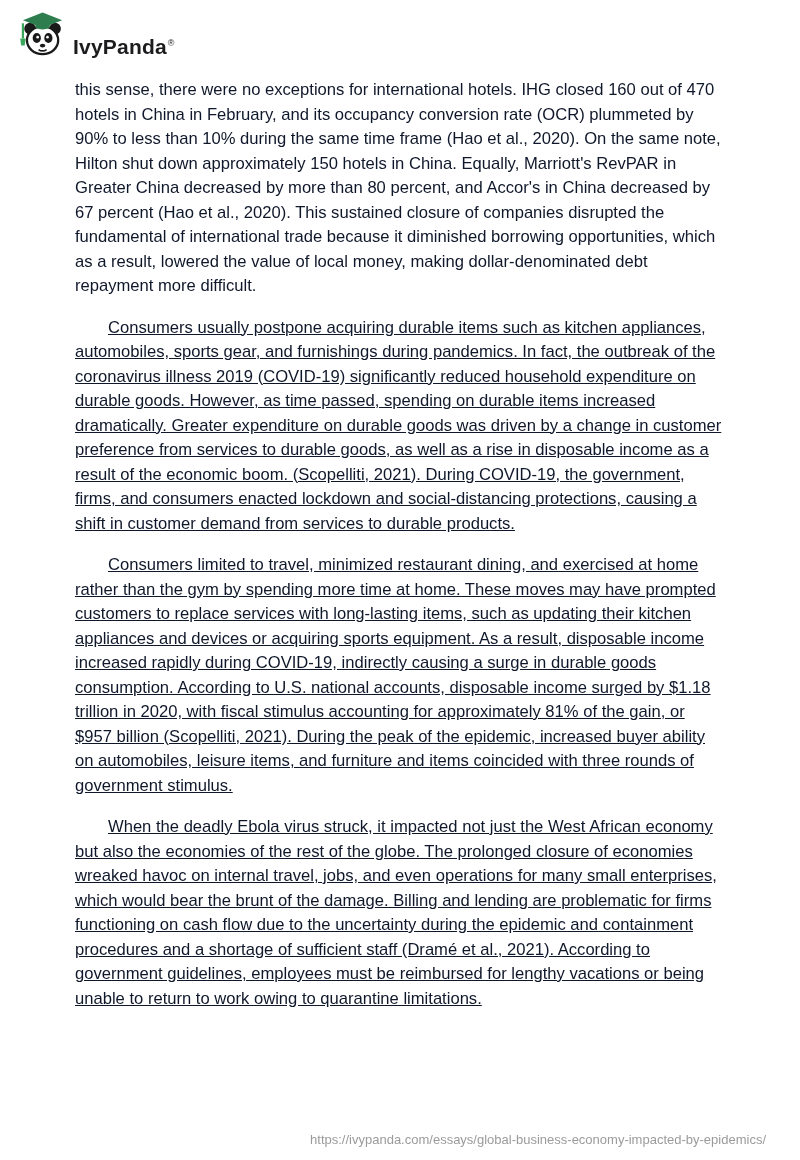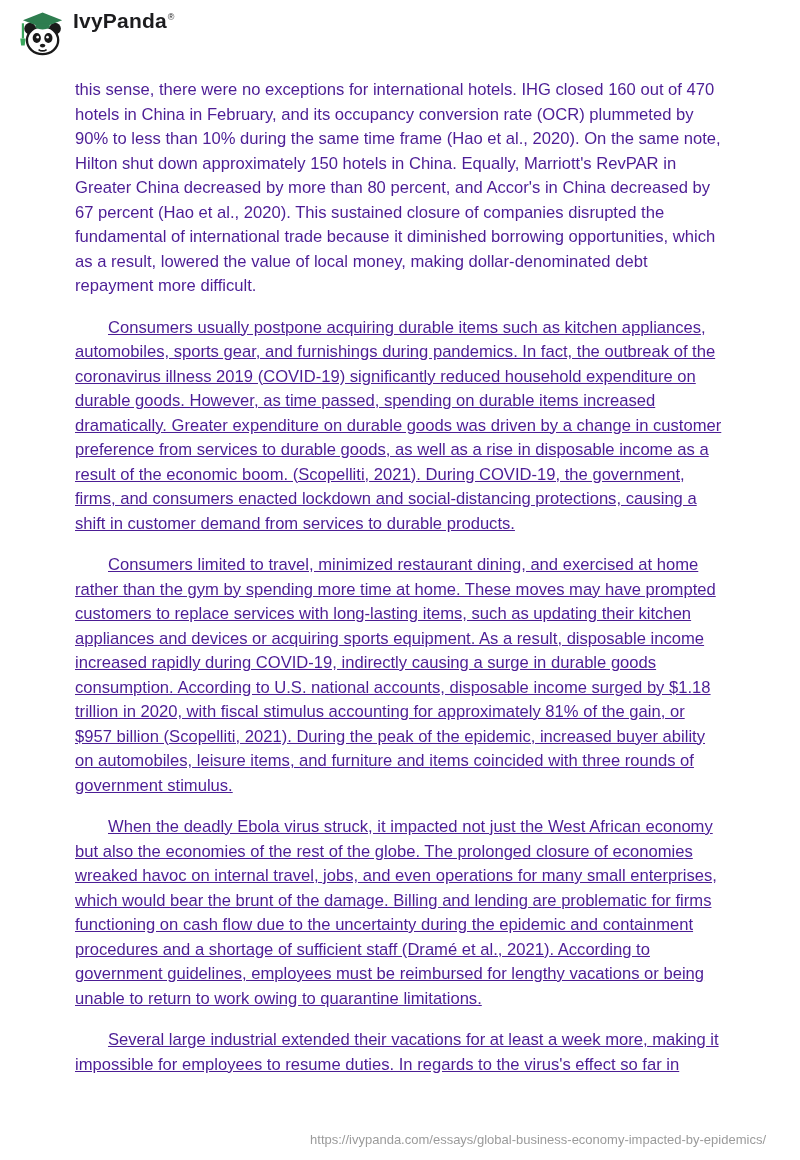--- a/index.html
+++ b/index.html
@@ -13,21 +13,21 @@
   }
   .page-header {
     display: flex;
     align-items: flex-start;
     justify-content: space-between;
     padding: 9px 34px 0 14px;
     height: 62px;
   }
   .brand {
     display: flex;
-    align-items: flex-start;
+    align-items: flex-end;
     gap: 9px;
   }
   .logo { width: 50px; height: 50px; display: block; }
   .brand-name {
     font-size: 21px;
     font-weight: bold;
     color: #1c1c1e;
     letter-spacing: 0.2px;
   }
   .brand-name sup {
@@ -40,21 +40,21 @@
     font-size: 13.5px;
     color: #8a8a8a;
     margin-top: 8px;
   }
   .content {
     padding: 16px 77px 0 75px;
   }
   p.para {
     font-size: 16.6px;
     line-height: 24.5px;
-    color: #4c1d95;
+    color: #0f172a;
     margin-bottom: 17px;
     text-align: left;
   }
   p.para.indent { text-indent: 33px; text-decoration: underline; }
   .page-footer {
     position: absolute;
     bottom: 13px;
     right: 34px;
     font-size: 13px;
     color: #9b9b9b;
@@ -93,18 +93,17 @@
     </svg>
     <div class="brand-name"><span>IvyPanda</span><sup>®</sup></div>
   </div>
 </header>
 
 <main class="content">
   <p class="para">this sense, there were no exceptions for international hotels. IHG closed 160 out of 470 hotels in China in February, and its occupancy conversion rate (OCR) plummeted by 90% to less than 10% during the same time frame (Hao et al., 2020). On the same note, Hilton shut down approximately 150 hotels in China. Equally, Marriott's RevPAR in Greater China decreased by more than 80 percent, and Accor's in China decreased by 67 percent (Hao et al., 2020). This sustained closure of companies disrupted the fundamental of international trade because it diminished borrowing opportunities, which as a result, lowered the value of local money, making dollar-denominated debt repayment more difficult.</p>
   <p class="para indent">Consumers usually postpone acquiring durable items such as kitchen appliances, automobiles, sports gear, and furnishings during pandemics. In fact, the outbreak of the coronavirus illness 2019 (COVID-19) significantly reduced household expenditure on durable goods. However, as time passed, spending on durable items increased dramatically. Greater expenditure on durable goods was driven by a change in customer preference from services to durable goods, as well as a rise in disposable income as a result of the economic boom. (Scopelliti, 2021). During COVID-19, the government, firms, and consumers enacted lockdown and social-distancing protections, causing a shift in customer demand from services to durable products.</p>
   <p class="para indent">Consumers limited to travel, minimized restaurant dining, and exercised at home rather than the gym by spending more time at home. These moves may have prompted customers to replace services with long-lasting items, such as updating their kitchen appliances and devices or acquiring sports equipment. As a result, disposable income increased rapidly during COVID-19, indirectly causing a surge in durable goods consumption. According to U.S. national accounts, disposable income surged by $1.18 trillion in 2020, with fiscal stimulus accounting for approximately 81% of the gain, or $957 billion (Scopelliti, 2021). During the peak of the epidemic, increased buyer ability on automobiles, leisure items, and furniture and items coincided with three rounds of government stimulus.</p>
   <p class="para indent">When the deadly Ebola virus struck, it impacted not just the West African economy but also the economies of the rest of the globe. The prolonged closure of economies wreaked havoc on internal travel, jobs, and even operations for many small enterprises, which would bear the brunt of the damage. Billing and lending are problematic for firms functioning on cash flow due to the uncertainty during the epidemic and containment procedures and a shortage of sufficient staff (Dramé et al., 2021). According to government guidelines, employees must be reimbursed for lengthy vacations or being unable to return to work owing to quarantine limitations.</p>
-  <p class="para indent">Several large industrial extended their vacations for at least a week more, making it impossible for employees to resume duties. In regards to the virus's effect so far in</p>
 </main>
 
 <footer class="page-footer">
   <span>https://ivypanda.com/essays/global-business-economy-impacted-by-epidemics/</span>
 </footer>
 
 </body></html>

